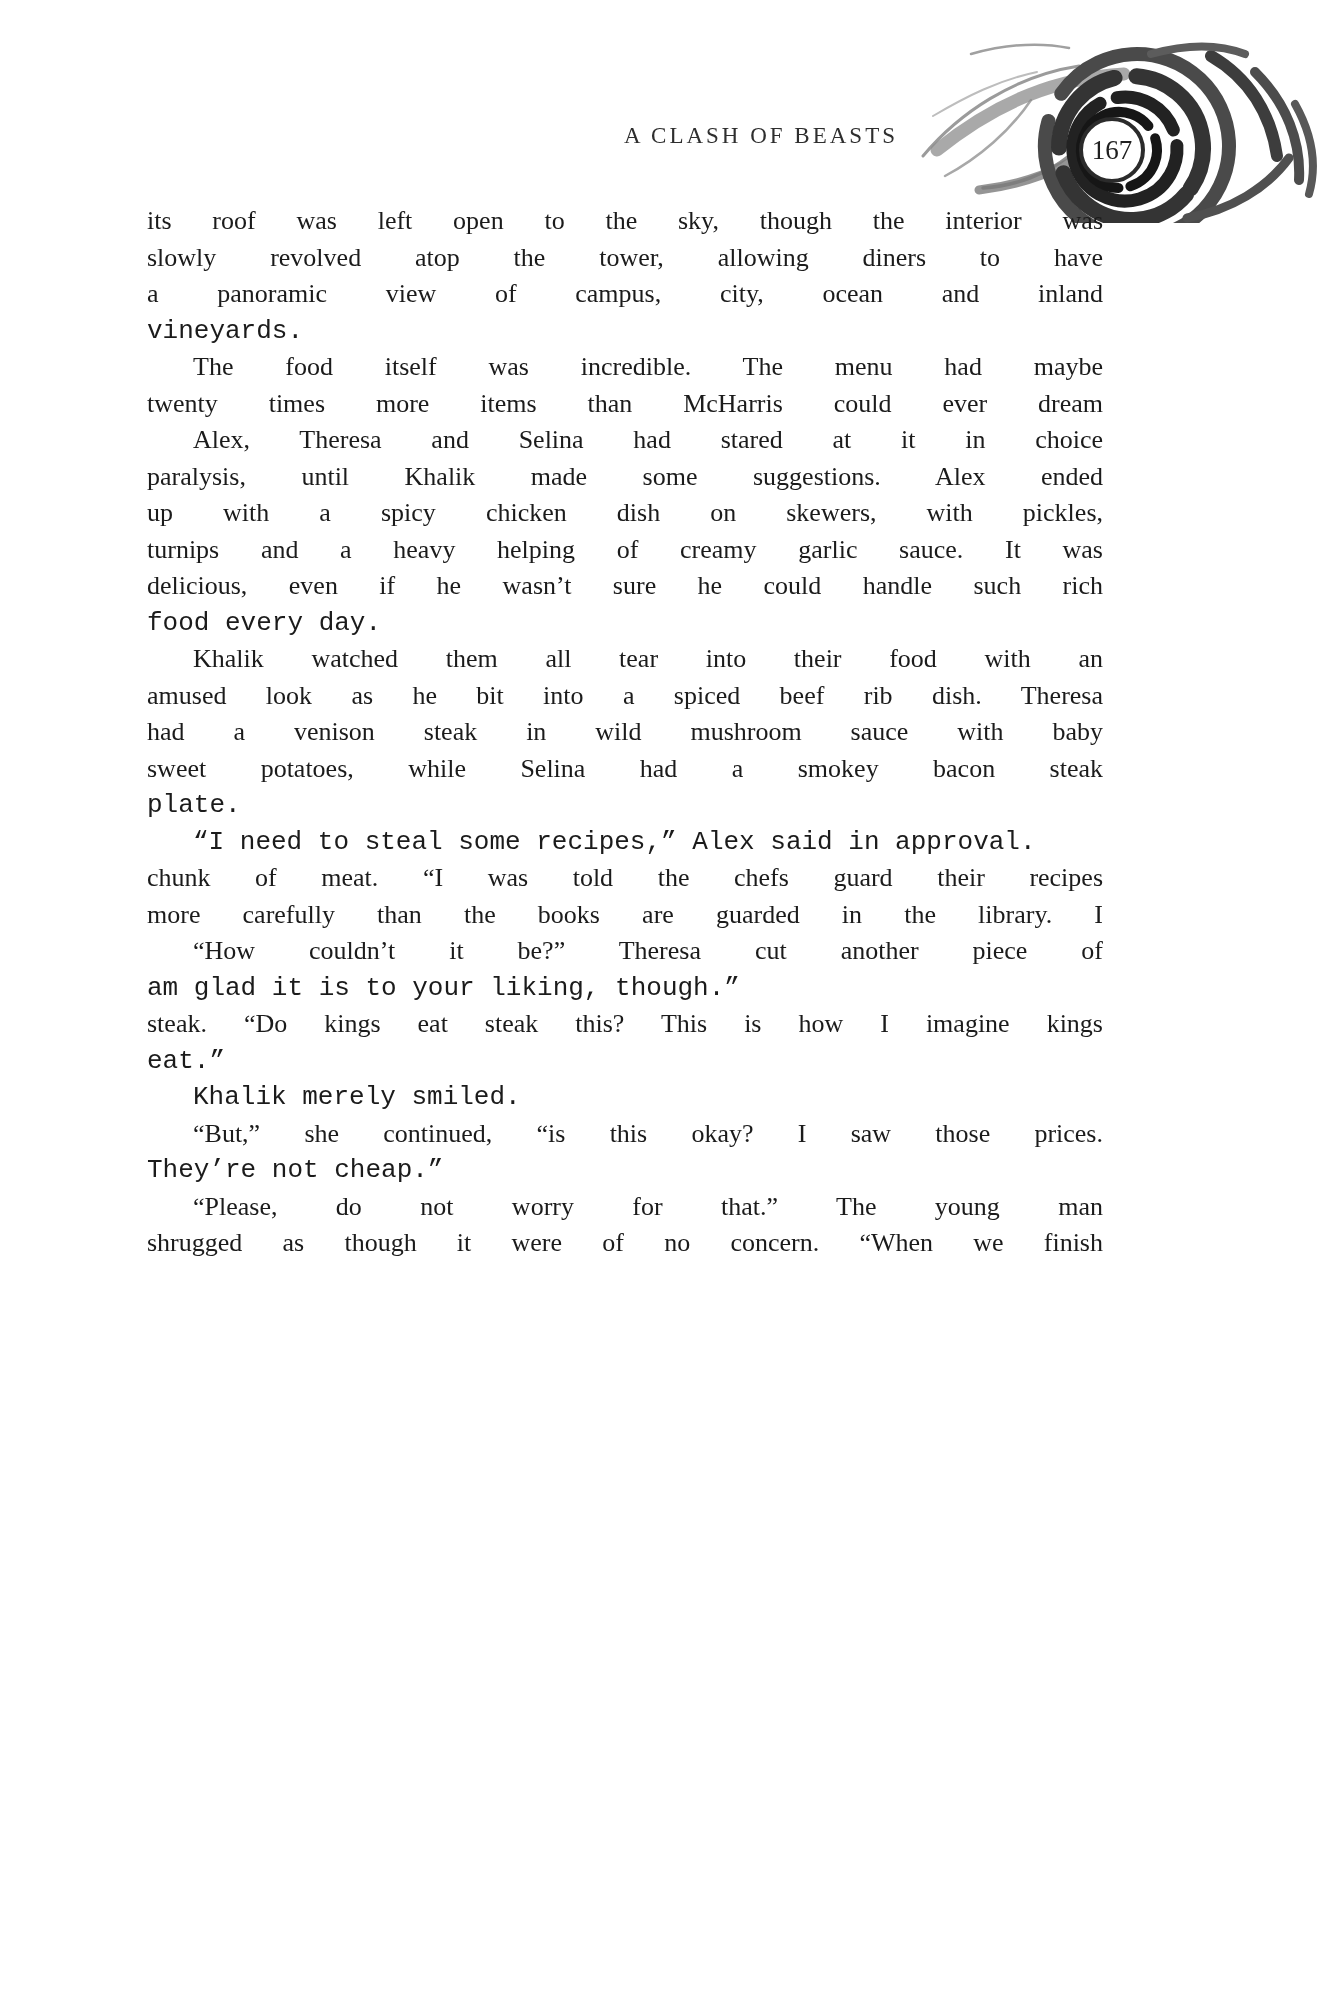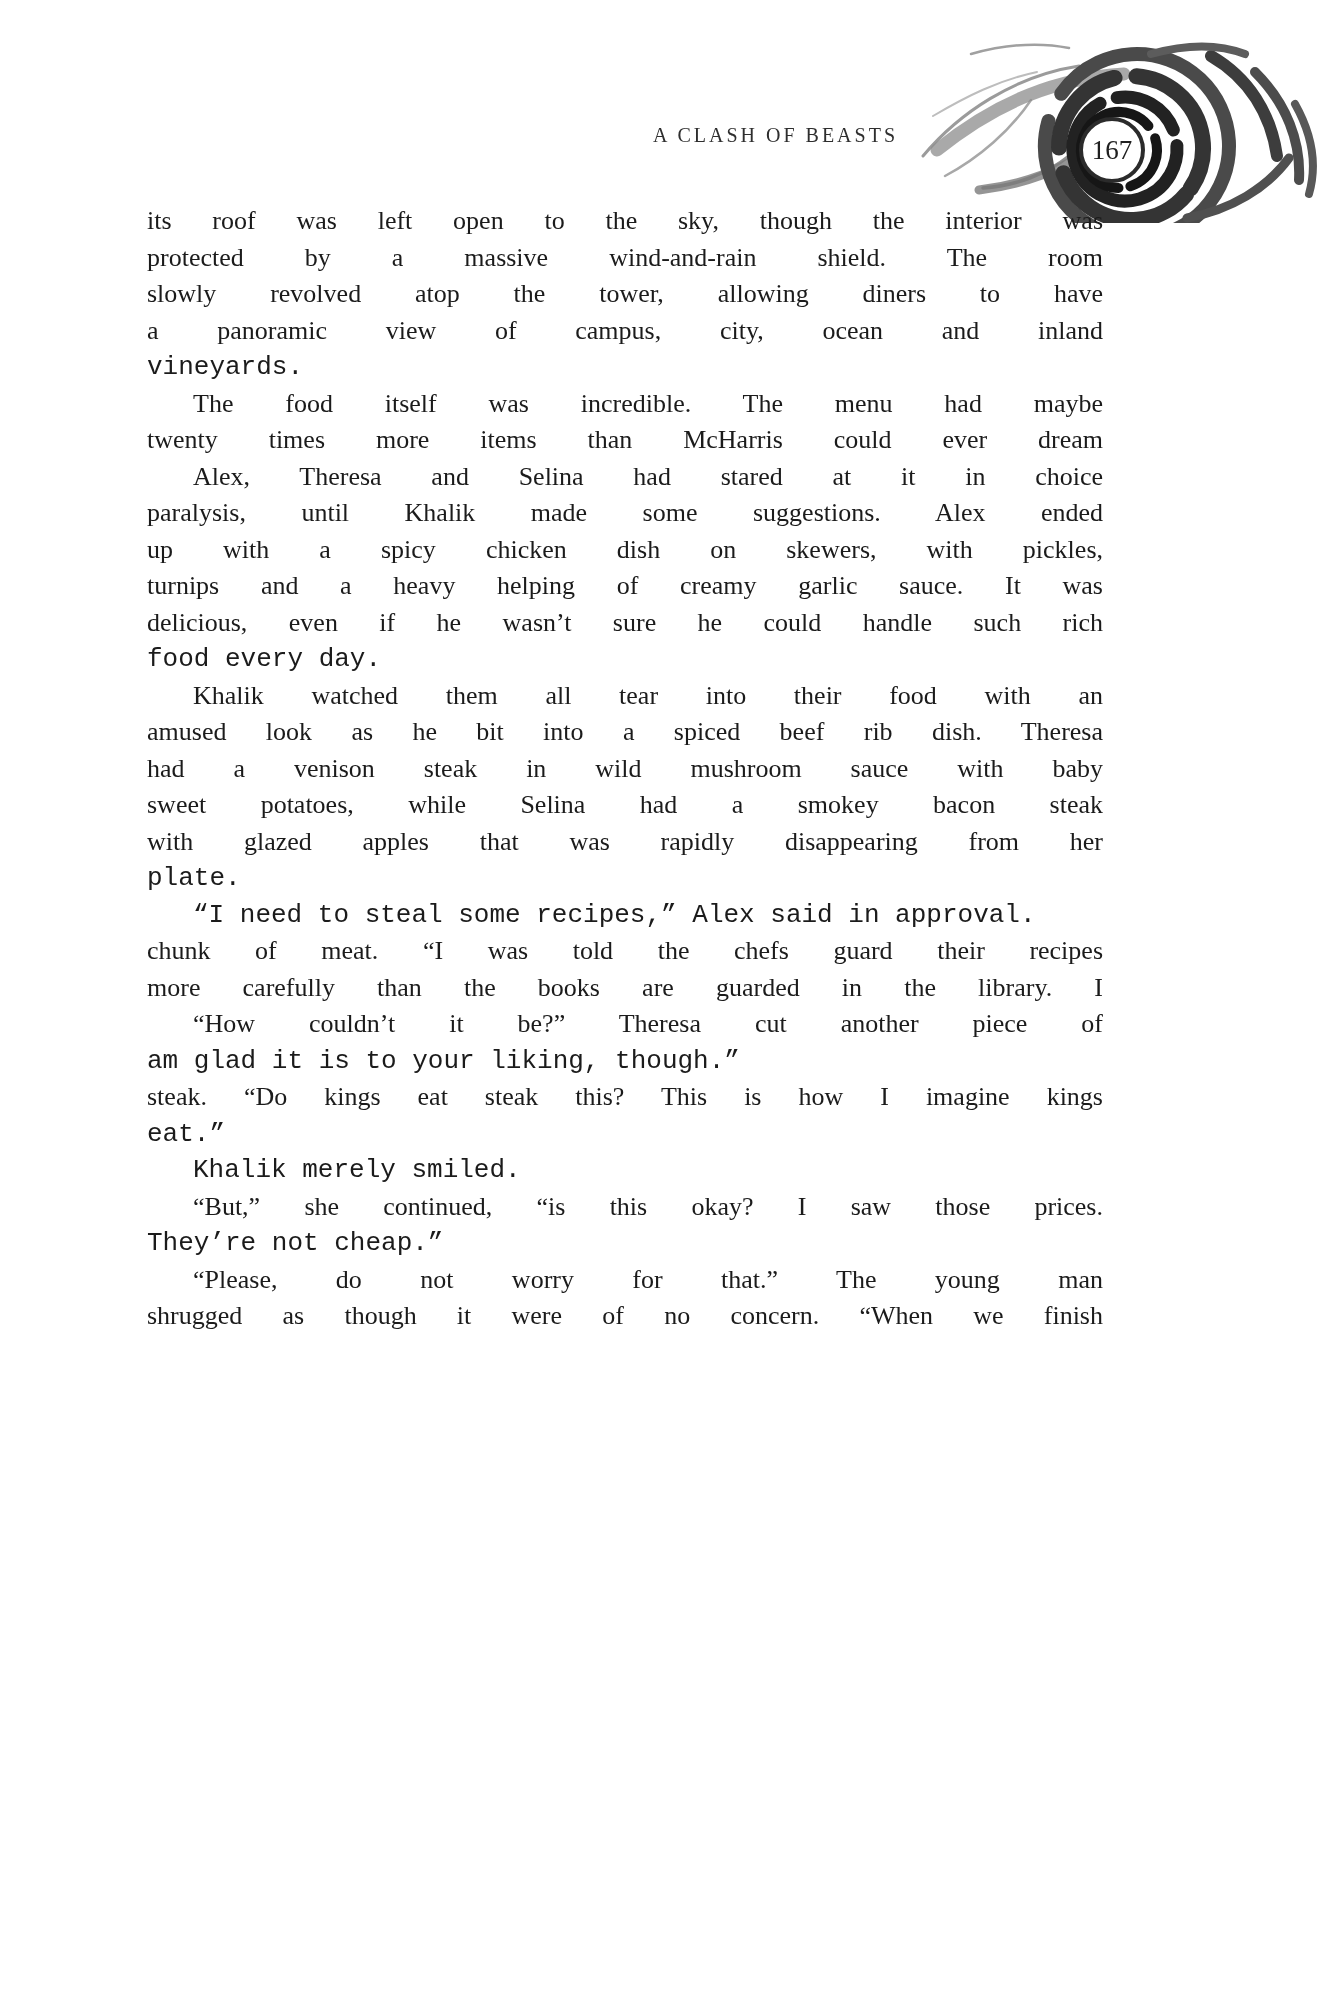--- a/index.html
+++ b/index.html
@@ -13,21 +13,21 @@
     height: 2000px;
     background: #ffffff;
     overflow: hidden;
     font-family: "Liberation Serif", serif;
     color: #1b1b1b;
   }
   .running-header {
     position: absolute;
     top: 124px;
     right: 421px;
-    font-size: 20px;
+    font-size: 23px;
     line-height: 23px;
     letter-spacing: 3px;
     color: #2e2e2e;
     white-space: nowrap;
   }
   .ornament {
     position: absolute;
     top: 38px;
     right: 0;
     width: 400px;
@@ -85,37 +85,35 @@
       <path d="M376,66 C394,98 398,128 390,156" stroke="#585858" stroke-width="8"></path>
       <path d="M268,180 C312,172 348,150 370,120" stroke="#505050" stroke-width="9"></path>
       <path d="M232,16 C268,6 300,6 326,16" stroke="#5c5c5c" stroke-width="8"></path>
     </g>
     <circle cx="193" cy="112" r="31" fill="#ffffff" stroke="#2b2b2b" stroke-width="4"></circle>
     <text x="193" y="121" text-anchor="middle" font-size="27" fill="#1f1f1f">167</text>
   </svg>
 
   <main class="bodytext">
     <div class="ln j">its roof was left open to the sky, though the interior was</div>
-    <div class="ln j">protected by a massive wind-and-rain shield. The room</div>
     <div class="ln j">slowly revolved atop the tower, allowing diners to have</div>
     <div class="ln j">a panoramic view of campus, city, ocean and inland</div>
     <div class="ln lp">vineyards.</div>
     <div class="ln j f">The food itself was incredible. The menu had maybe</div>
     <div class="ln j">twenty times more items than McHarris could ever dream</div>
     <div class="ln j f">Alex, Theresa and Selina had stared at it in choice</div>
     <div class="ln j">paralysis, until Khalik made some suggestions. Alex ended</div>
     <div class="ln j">up with a spicy chicken dish on skewers, with pickles,</div>
     <div class="ln j">turnips and a heavy helping of creamy garlic sauce. It was</div>
     <div class="ln j">delicious, even if he wasn’t sure he could handle such rich</div>
     <div class="ln lp">food every day.</div>
     <div class="ln j f">Khalik watched them all tear into their food with an</div>
     <div class="ln j">amused look as he bit into a spiced beef rib dish. Theresa</div>
     <div class="ln j">had a venison steak in wild mushroom sauce with baby</div>
     <div class="ln j">sweet potatoes, while Selina had a smokey bacon steak</div>
-    <div class="ln j">with glazed apples that was rapidly disappearing from her</div>
     <div class="ln lp">plate.</div>
     <div class="ln lp f">“I need to steal some recipes,” Alex said in approval.</div>
     <div class="ln j">chunk of meat. “I was told the chefs guard their recipes</div>
     <div class="ln j">more carefully than the books are guarded in the library. I</div>
     <div class="ln j f">“How couldn’t it be?” Theresa cut another piece of</div>
     <div class="ln lp">am glad it is to your liking, though.”</div>
     <div class="ln j">steak. “Do kings eat steak this? This is how I imagine kings</div>
     <div class="ln lp">eat.”</div>
     <div class="ln lp f">Khalik merely smiled.</div>
     <div class="ln j f">“But,” she continued, “is this okay? I saw those prices.</div>

